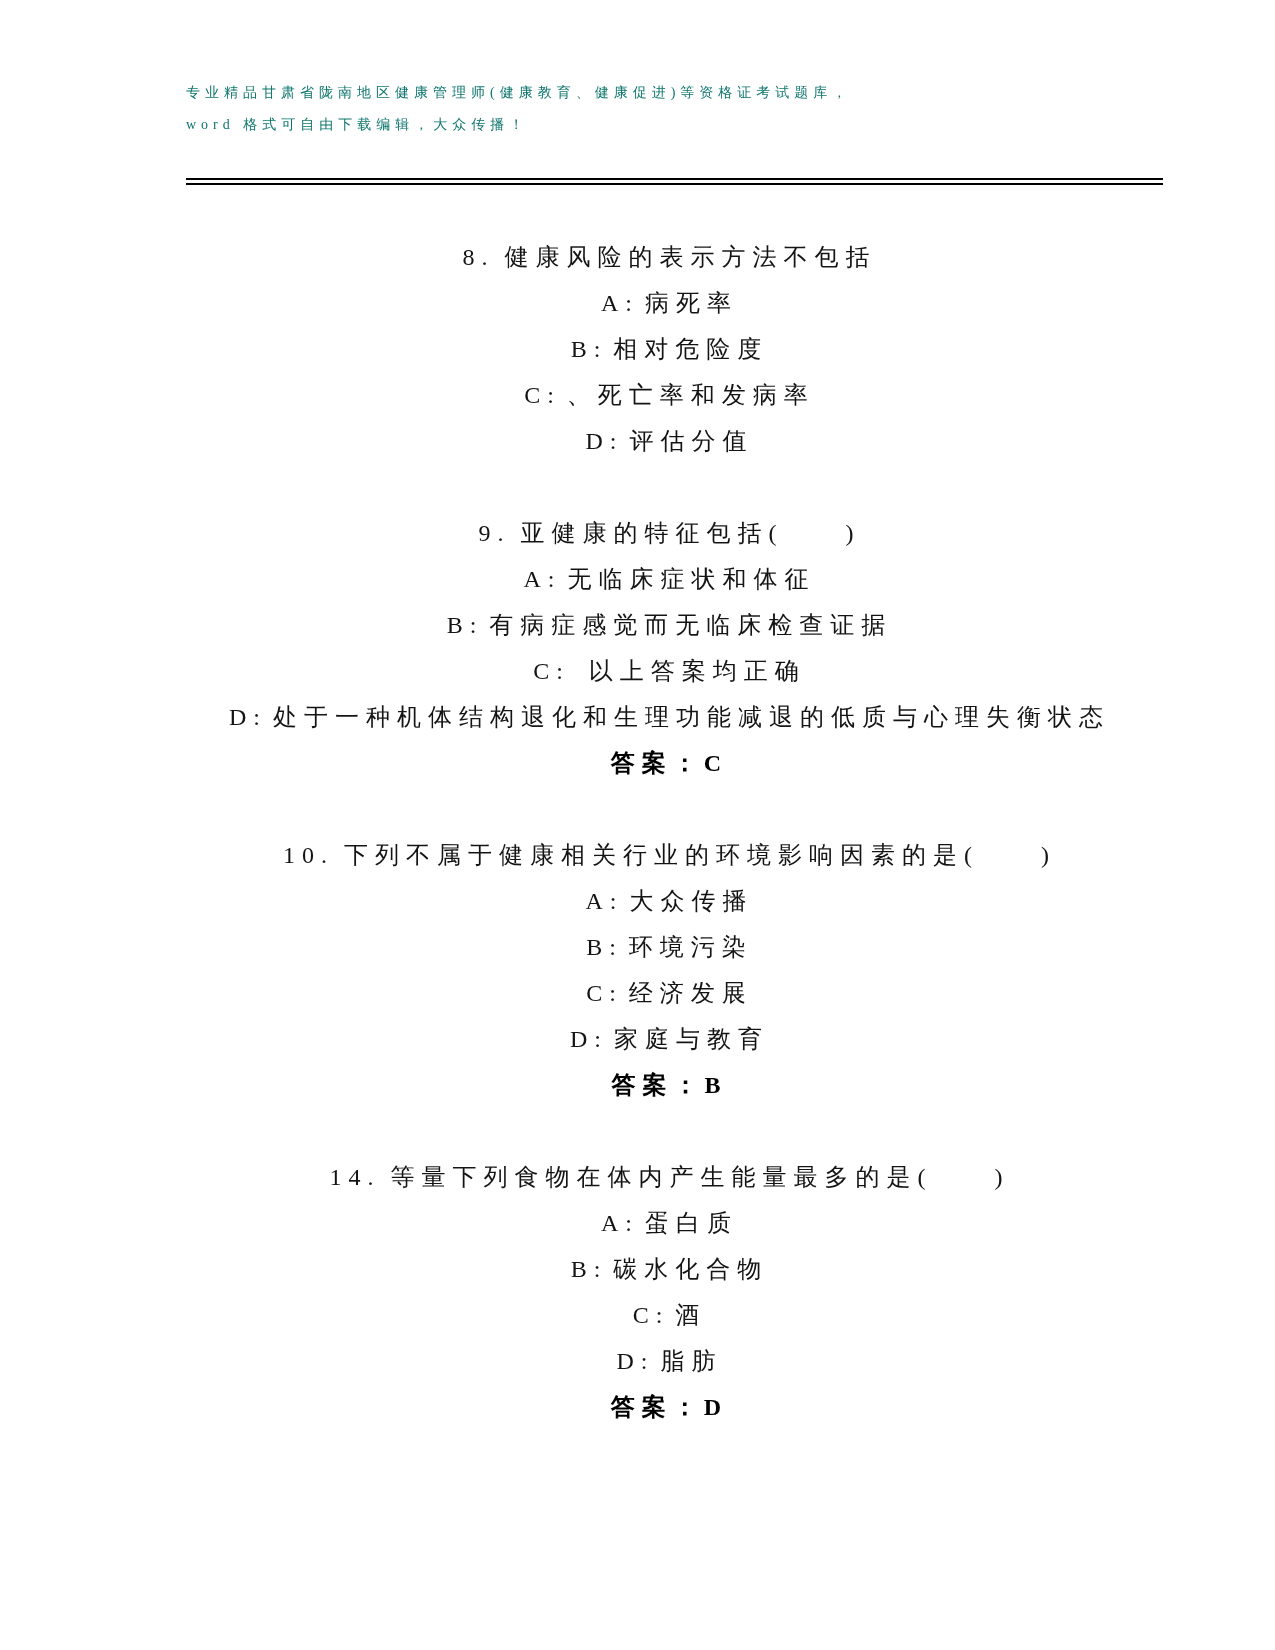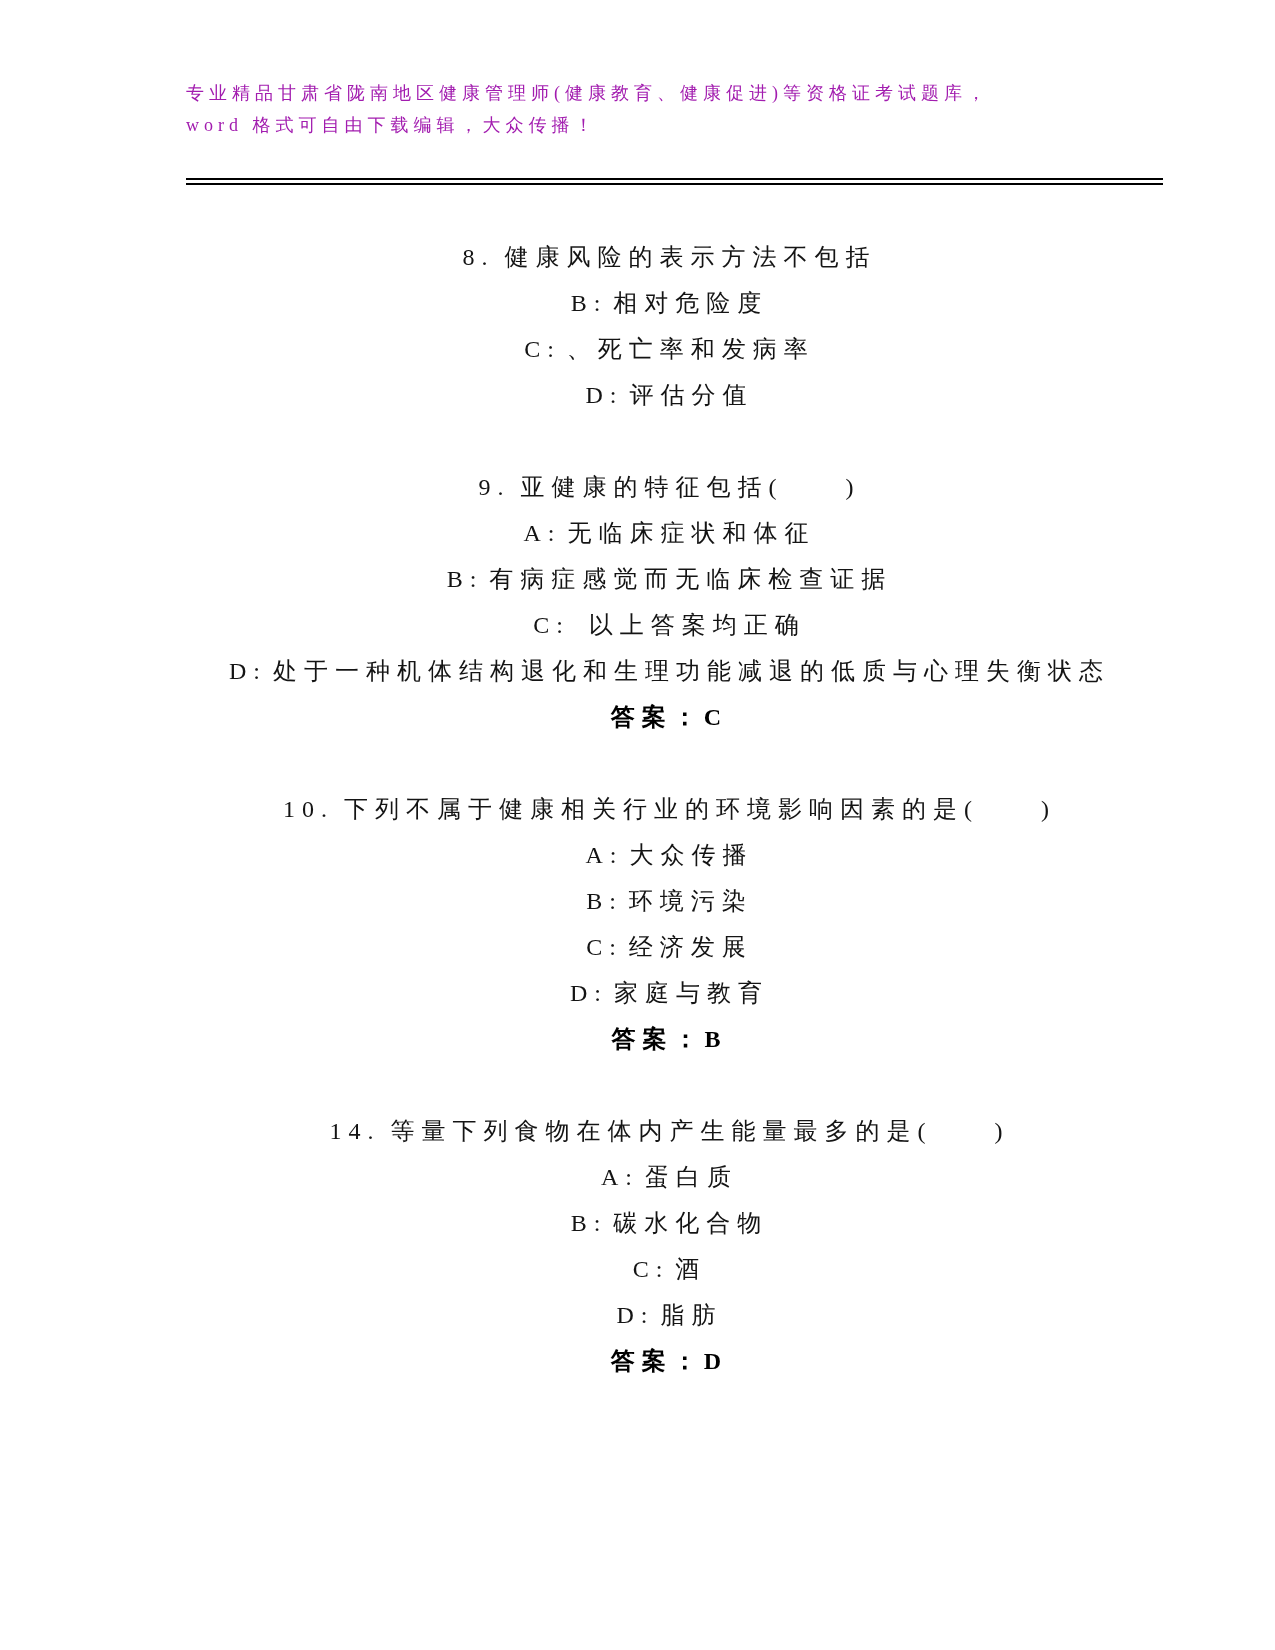--- a/index.html
+++ b/index.html
@@ -17,24 +17,24 @@
     overflow: hidden;
   }
   
   .header {
     position: absolute;
     left: 186px;
     top: 77px;
     width: 977px;
   }
   .header-line {
-    font-size: 18px;
+    font-size: 14px;
     line-height: 32px;
     letter-spacing: 5px;
-    color: #a21caf;
+    color: #0f766e;
     white-space: pre-wrap;
   }
   .divider {
     position: absolute;
     left: 186px;
     top: 178px;
     width: 977px;
     height: 7px;
     box-sizing: border-box;
     border-top: 2px solid #000;
@@ -82,20 +82,21 @@
     <div class="header-line">专业精品甘肃省陇南地区健康管理师(健康教育、健康促进)等资格证考试题库，</div>
     <div class="header-line">word 格式可自由下载编辑，大众传播！</div>
   </div>
 
   <div class="divider"></div>
 
   <div class="doc-body">
 
     <section class="question">
       <div class="line"><span class="qnum">8.</span><span class="qtitle">健康风险的表示方法不包括</span></div>
+      <div class="line"><span class="opt-label">A:</span><span class="opt-text">病死率</span></div>
       <div class="line"><span class="opt-label">B:</span><span class="opt-text">相对危险度</span></div>
       <div class="line"><span class="opt-label">C:</span><span class="opt-text">、死亡率和发病率</span></div>
       <div class="line"><span class="opt-label">D:</span><span class="opt-text">评估分值</span></div>
     </section>
 
     <section class="question">
       <div class="line"><span class="qnum">9.</span><span class="qtitle">亚健康的特征包括(　　)</span></div>
       <div class="line"><span class="opt-label">A:</span><span class="opt-text">无临床症状和体征</span></div>
       <div class="line"><span class="opt-label">B:</span><span class="opt-text">有病症感觉而无临床检查证据</span></div>
       <div class="line"><span class="opt-label">C:</span><span class="opt-text"> 以上答案均正确</span></div>

